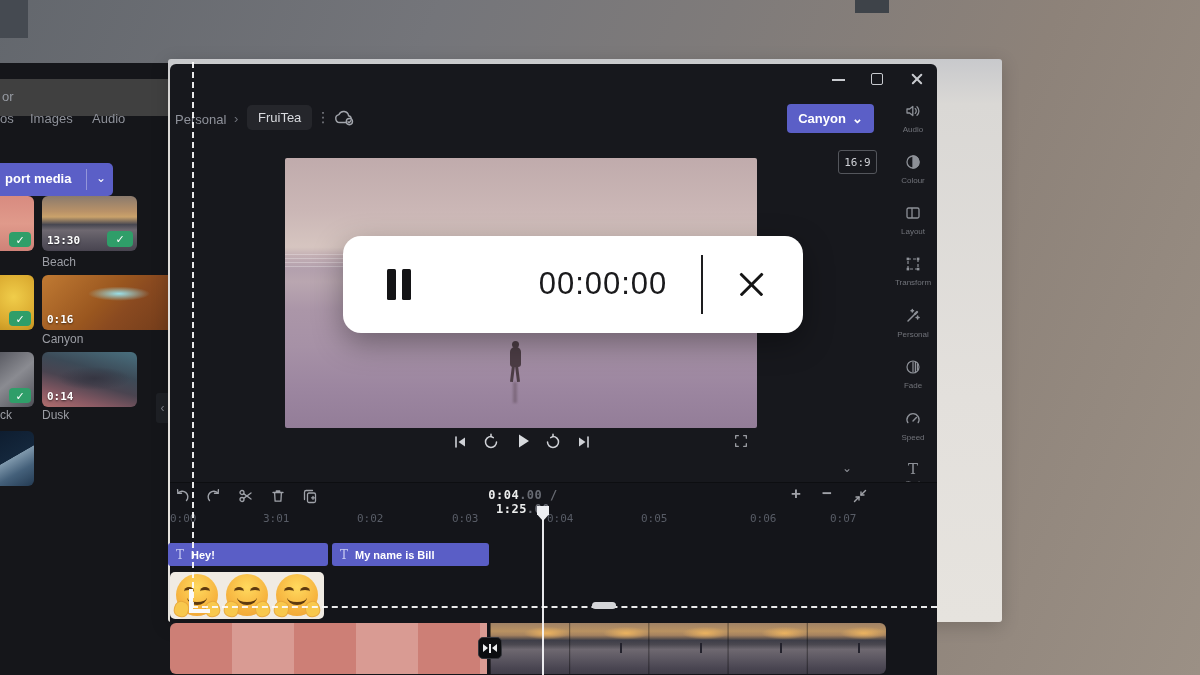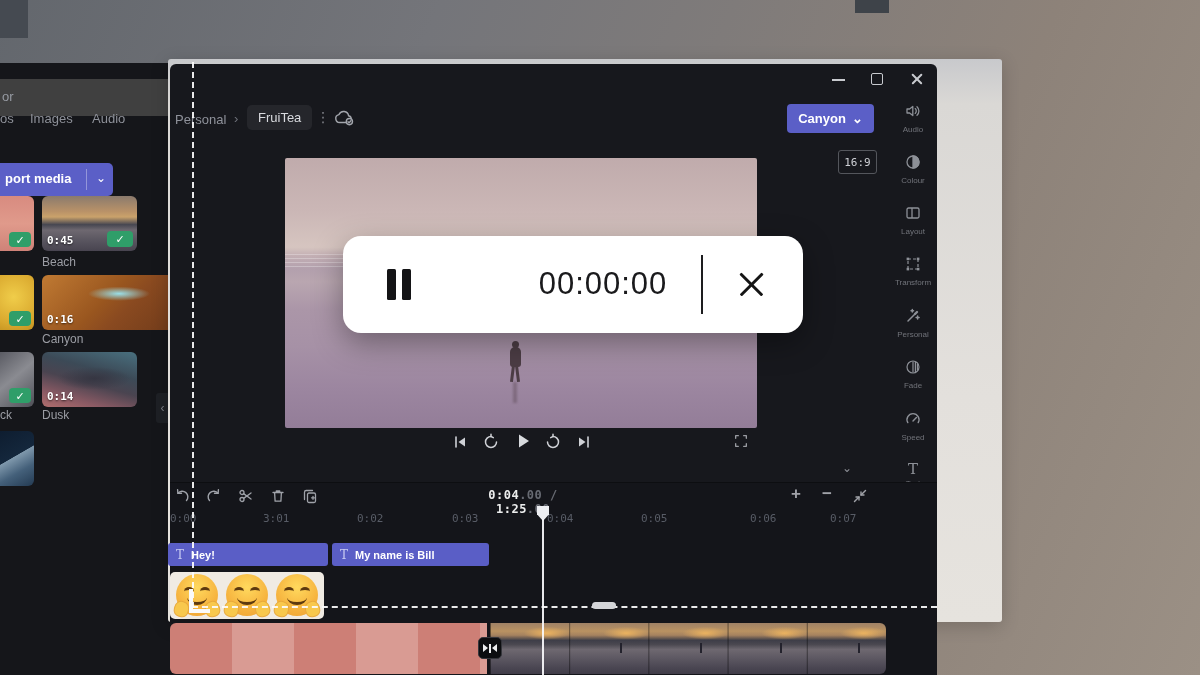--- a/index.html
+++ b/index.html
@@ -165,21 +165,21 @@
     <div class="abs lw-btn">
       <span class="abs lw-btn-label">port media</span>
       <span class="abs lw-btn-sep"></span>
       <span class="abs lw-btn-chev">⌄</span>
     </div>
 
     <div class="abs thumb th-l bg-pink" style="top:133px;">
       <span class="abs chk chk-s">✓</span>
     </div>
     <div class="abs thumb th-r bg-beach" style="top:133px;">
-      <span class="abs dur mono">0:45</span>
+      <span class="abs dur mono">13:30</span>
       <span class="abs chk">✓</span>
     </div>
     <span class="abs cap" style="top:192px;">Beach</span>
 
     <div class="abs thumb th-l bg-yellow" style="top:212px;">
       <span class="abs chk chk-s">✓</span>
     </div>
     <div class="abs thumb th-r bg-canyon" style="top:212px;">
       <span class="abs dur mono">0:16</span>
     </div>

